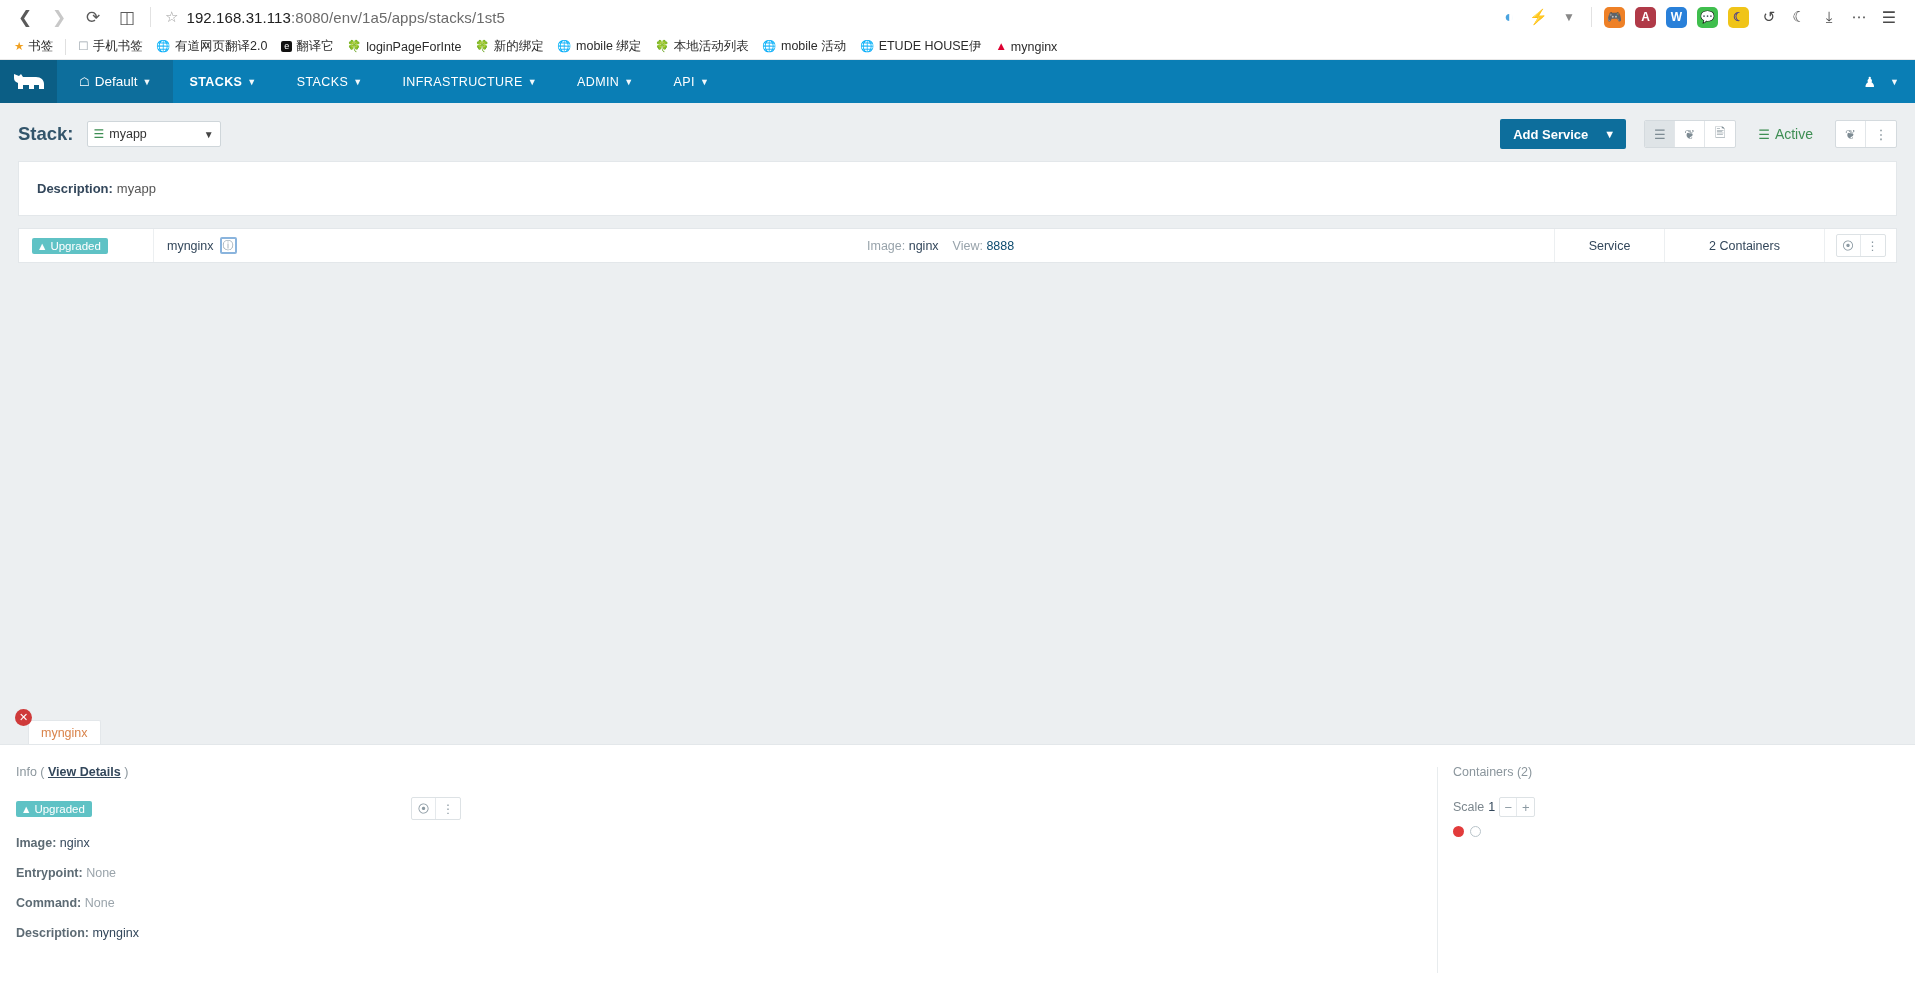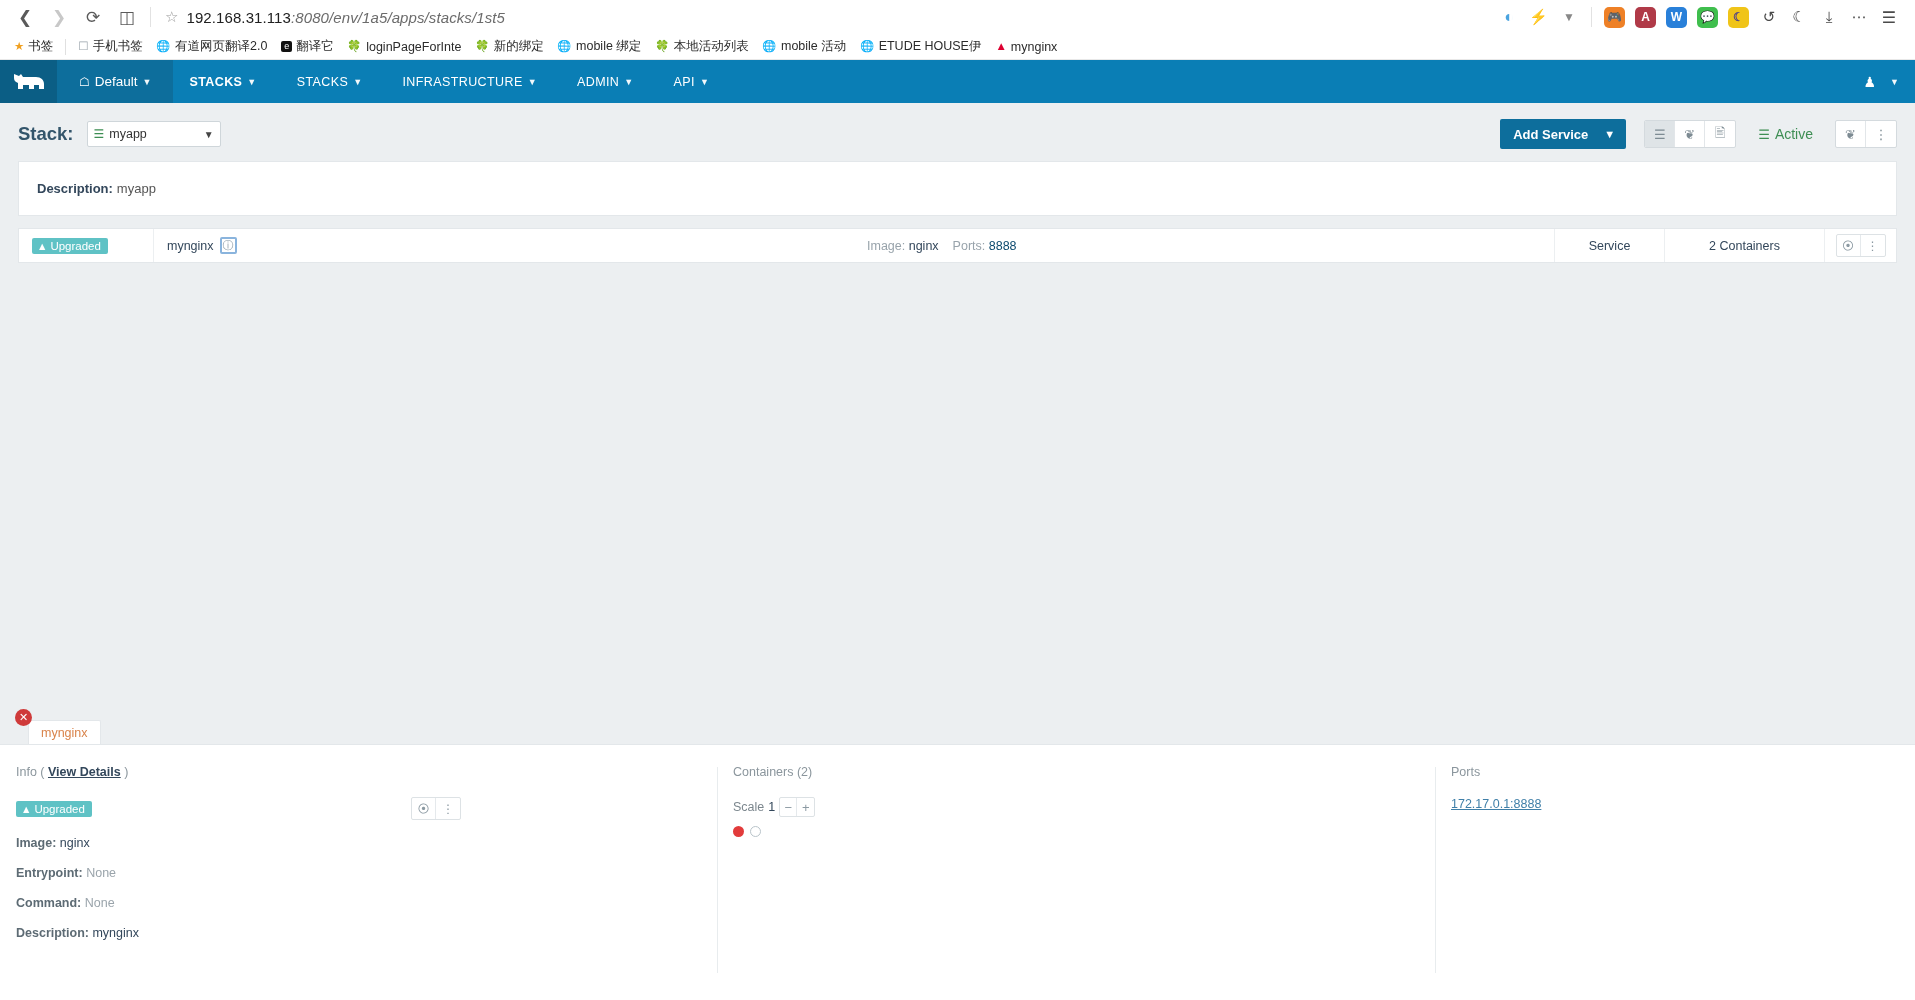--- a/index.html
+++ b/index.html
@@ -35,21 +35,21 @@
     height: 26px;
     display: flex;
     align-items: center;
     gap: 8px;
     padding: 0 8px;
     font-size: 15px;
     color: #202020;
   }
   .star-icon { color: #9a9a9a; font-size: 15px; }
   .url-text { color: #202020; letter-spacing: .1px; }
-  .url-text .dim { color: #6b6b6b; font-style: italic; }
+  .url-text .dim { color: #6b6b6b; }
   .toolbar-right { display: flex; align-items: center; gap: 2px; padding-right: 4px; }
   .tb-icon {
     width: 28px; height: 28px;
     display: flex; align-items: center; justify-content: center;
     font-size: 15px; color: #4a4a4a;
     border-radius: 3px;
   }
   .ext-icon {
     width: 21px; height: 21px;
     border-radius: 5px;
@@ -522,21 +522,21 @@
         <span>Upgraded</span>
       </span>
     </div>
     <div class="svc-cell name-cell">
       <span class="svc-link">mynginx</span>
       <span class="info-ico-btn">ⓘ</span>
     </div>
     <div class="svc-cell img-cell">
       <span><span>Image:</span>
         <span class="val">nginx</span></span>
-      <span><span>Ports:</span>
+      <span><span>View:</span>
         <span class="port">8888</span></span>
     </div>
     <div class="svc-cell type-cell">Service</div>
     <div class="svc-cell cont-cell">2 Containers</div>
     <div class="svc-cell act-cell">
       <div class="mini-group">
         <div class="mini-btn">⦿</div>
         <div class="mini-btn">⋮</div>
       </div>
     </div>
@@ -596,20 +596,16 @@
           <div>−</div>
           <div>+</div>
         </div>
       </div>
       <div class="dots">
         <span class="dot red"></span>
         <span class="dot hollow"></span>
       </div>
     </div>
 
-    <div class="dcol col-ports">
-      <div class="dcol-title">Ports</div>
-      <a href="#" class="port-link">172.17.0.1:8888</a>
-    </div>
 
 
   </div>
 </div>
 
 </body></html>

